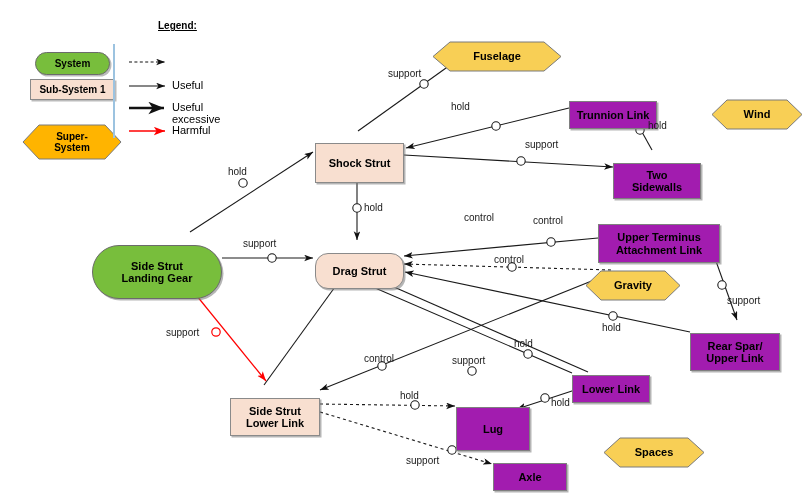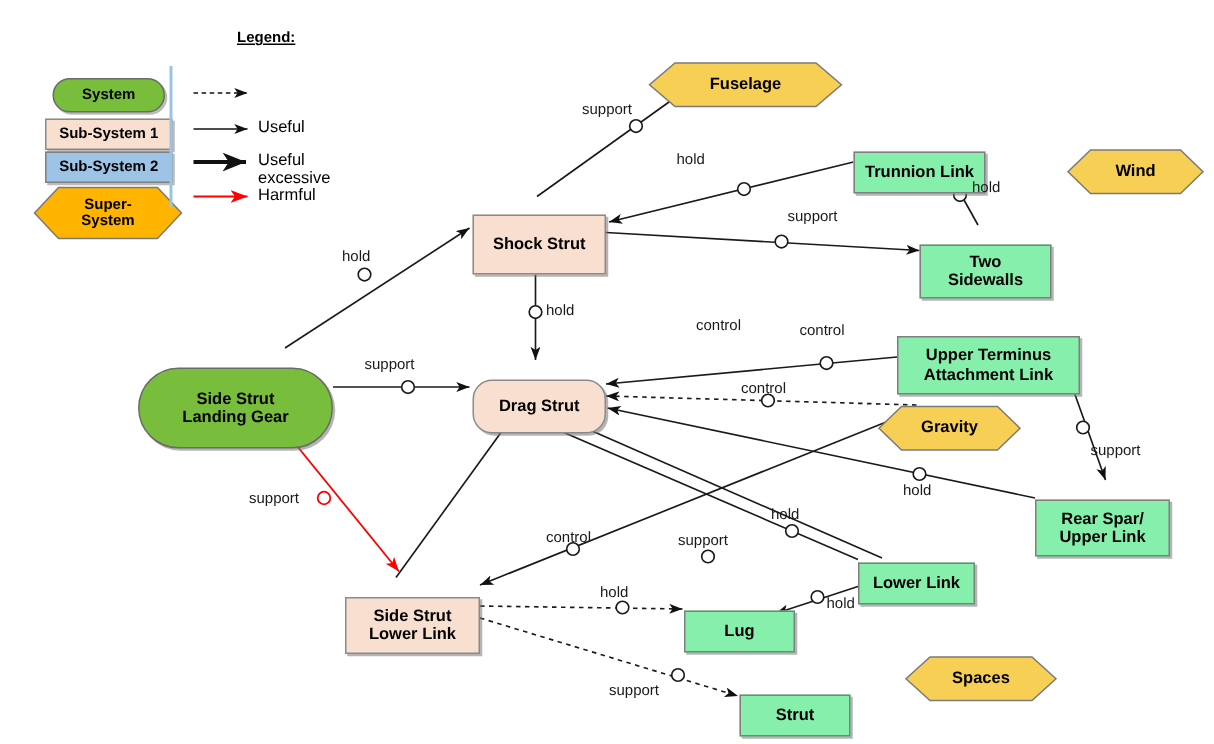--- a/index.html
+++ b/index.html
@@ -7,21 +7,21 @@
        font-family:"Liberation Sans",sans-serif;color:#000;}
   #canvas{position:absolute;inset:0;}
   svg.layer{position:absolute;left:0;top:0;width:809px;height:496px;}
 
   
   .node{position:absolute;box-sizing:border-box;display:flex;align-items:center;
         justify-content:center;text-align:center;font-weight:bold;font-size:11px;
         line-height:12.5px;z-index:5;margin-top:13px;}
   .node.sub1{background:#f8dfd0;border:1px solid #8a8a8a;
              box-shadow:1.5px 1.5px 0 rgba(120,120,120,.55);}
-  .node.sub2{background:#86efac;border:1px solid #7f7f7f;
+  .node.sub2{background:#a21caf;border:1px solid #7f7f7f;
              box-shadow:1.5px 1.5px 0 rgba(120,120,120,.55);}
   .node.system{background:#78be3c;border:1px solid #6b6b6b;border-radius:999px;
                box-shadow:1.5px 1.5px 0 rgba(120,120,120,.55);}
   .node.hexwrap{background:transparent;border:0;box-shadow:none;}
   .hexsvg{position:absolute;left:0;top:0;width:100%;height:100%;z-index:-1;}
   .hexlabel{position:relative;z-index:1;}
 
   
   #legend{position:absolute;left:0;top:0;width:250px;height:180px;z-index:7;}
   .lgtitle{position:absolute;left:118px;top:20px;font-size:10px;font-weight:bold;
@@ -153,26 +153,26 @@
 
   <div class="node sub2" style="left:690px;top:320px;width:90px;height:38px;flex-direction:column;">
     <span>Rear Spar/</span>
     <span>Upper Link</span>
   </div>
 
   <div class="node sub2" style="left:572px;top:362px;width:78px;height:28px;">
     <span>Lower Link</span>
   </div>
 
-  <div class="node sub2" style="left:456px;top:394px;width:74px;height:28px;">
+  <div class="node sub2" style="left:456px;top:394px;width:74px;height:44px;">
     <span>Lug</span>
   </div>
 
   <div class="node sub2" style="left:493px;top:450px;width:74px;height:28px;">
-    <span>Strut</span>
+    <span>Axle</span>
   </div>
 
   <div class="node hexwrap" style="left:432px;top:28px;width:130px;height:31px;">
     <svg class="hexsvg" viewBox="0 0 130 31" preserveAspectRatio="none">
       <polygon points="18,1 112,1 129,15.5 112,30 18,30 1,15.5" fill="#f8cf55" stroke="#7a7a7a" stroke-width="1"></polygon>
     </svg>
     <span class="hexlabel">Fuselage</span>
   </div>
 
   <div class="node hexwrap" style="left:711px;top:86px;width:92px;height:31px;">
@@ -218,23 +218,20 @@
 
   <div id="legend">
     <div class="lgtitle">Legend:</div>
 
     <div class="lgshape sys" style="left:35px;top:52px;width:75px;height:23px;">
       <span>System</span>
     </div>
     <div class="lgshape s1" style="left:30px;top:79px;width:85px;height:21px;">
       <span>Sub-System 1</span>
     </div>
-    <div class="lgshape s2" style="left:30px;top:101px;width:85px;height:21px;">
-      <span>Sub-System 2</span>
-    </div>
     <div class="lgshape sup" style="left:22px;top:124px;width:100px;height:36px;flex-direction:column;">
       <svg class="hexsvg" viewBox="0 0 100 36" preserveAspectRatio="none">
         <polygon points="17,1 83,1 99,18 83,35 17,35 1,18" fill="#ffb400" stroke="#7a7a7a" stroke-width="1"></polygon>
       </svg>
       <span class="hexlabel">Super-</span>
       <span class="hexlabel">System</span>
     </div>
 
     <div class="lgdiv"></div>
 

